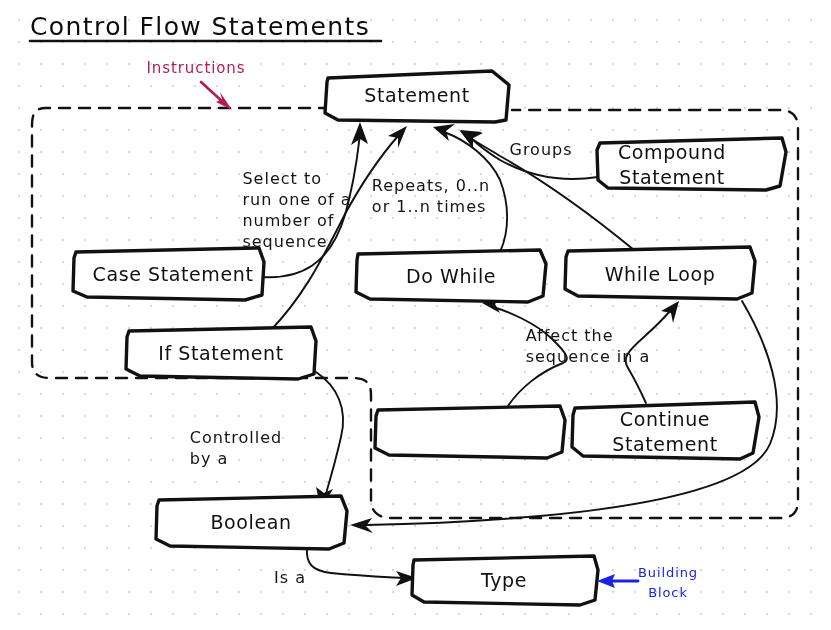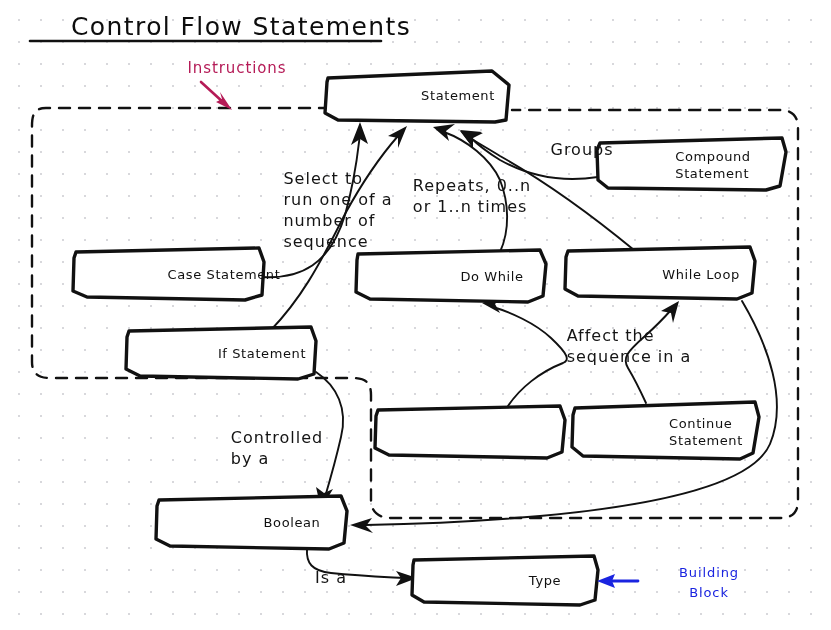--- a/index.html
+++ b/index.html
@@ -31,25 +31,24 @@
 
   .txt-layer{position:absolute;left:0;top:0;width:831px;height:630px;}
   .lbl{
     position:absolute;
     font-family:"DejaVu Sans", sans-serif;
     color:#101010;
     white-space:pre;
     letter-spacing:0.6px;
     line-height:1.32;
     user-select:none;
-    margin-left:41px;
   }
   .node-label{
-    font-size:13px;
-    text-align:left;
+    font-size:19px;
+    text-align:center;
     transform:translate(-50%,-50%);
   }
   .edge-label{
     font-size:16px;
     text-align:left;
     transform:translate(-50%,-50%);
     letter-spacing:1px;
     color:#141414;
   }
   .page-title{
@@ -200,21 +199,21 @@
   </svg>
 
   <div class="txt-layer">
 
     <div class="lbl page-title" style="left:30px;top:10px;">Control Flow Statements</div>
 
     <div class="lbl node-label" style="left:417px;top:96px;">Statement</div>
 
     <div class="lbl node-label" style="left:672px;top:165px;"><span>Compound</span><br><span>Statement</span></div>
 
-    <div class="lbl node-label" style="left:183px;top:275px;">Case Statement</div>
+    <div class="lbl node-label" style="left:173px;top:275px;">Case Statement</div>
 
     <div class="lbl node-label" style="left:451px;top:277px;">Do While</div>
 
     <div class="lbl node-label" style="left:660px;top:275px;">While Loop</div>
 
     <div class="lbl node-label" style="left:221px;top:354px;">If Statement</div>
 
 
     <div class="lbl node-label" style="left:665px;top:432px;"><span>Continue</span><br><span>Statement</span></div>
 

